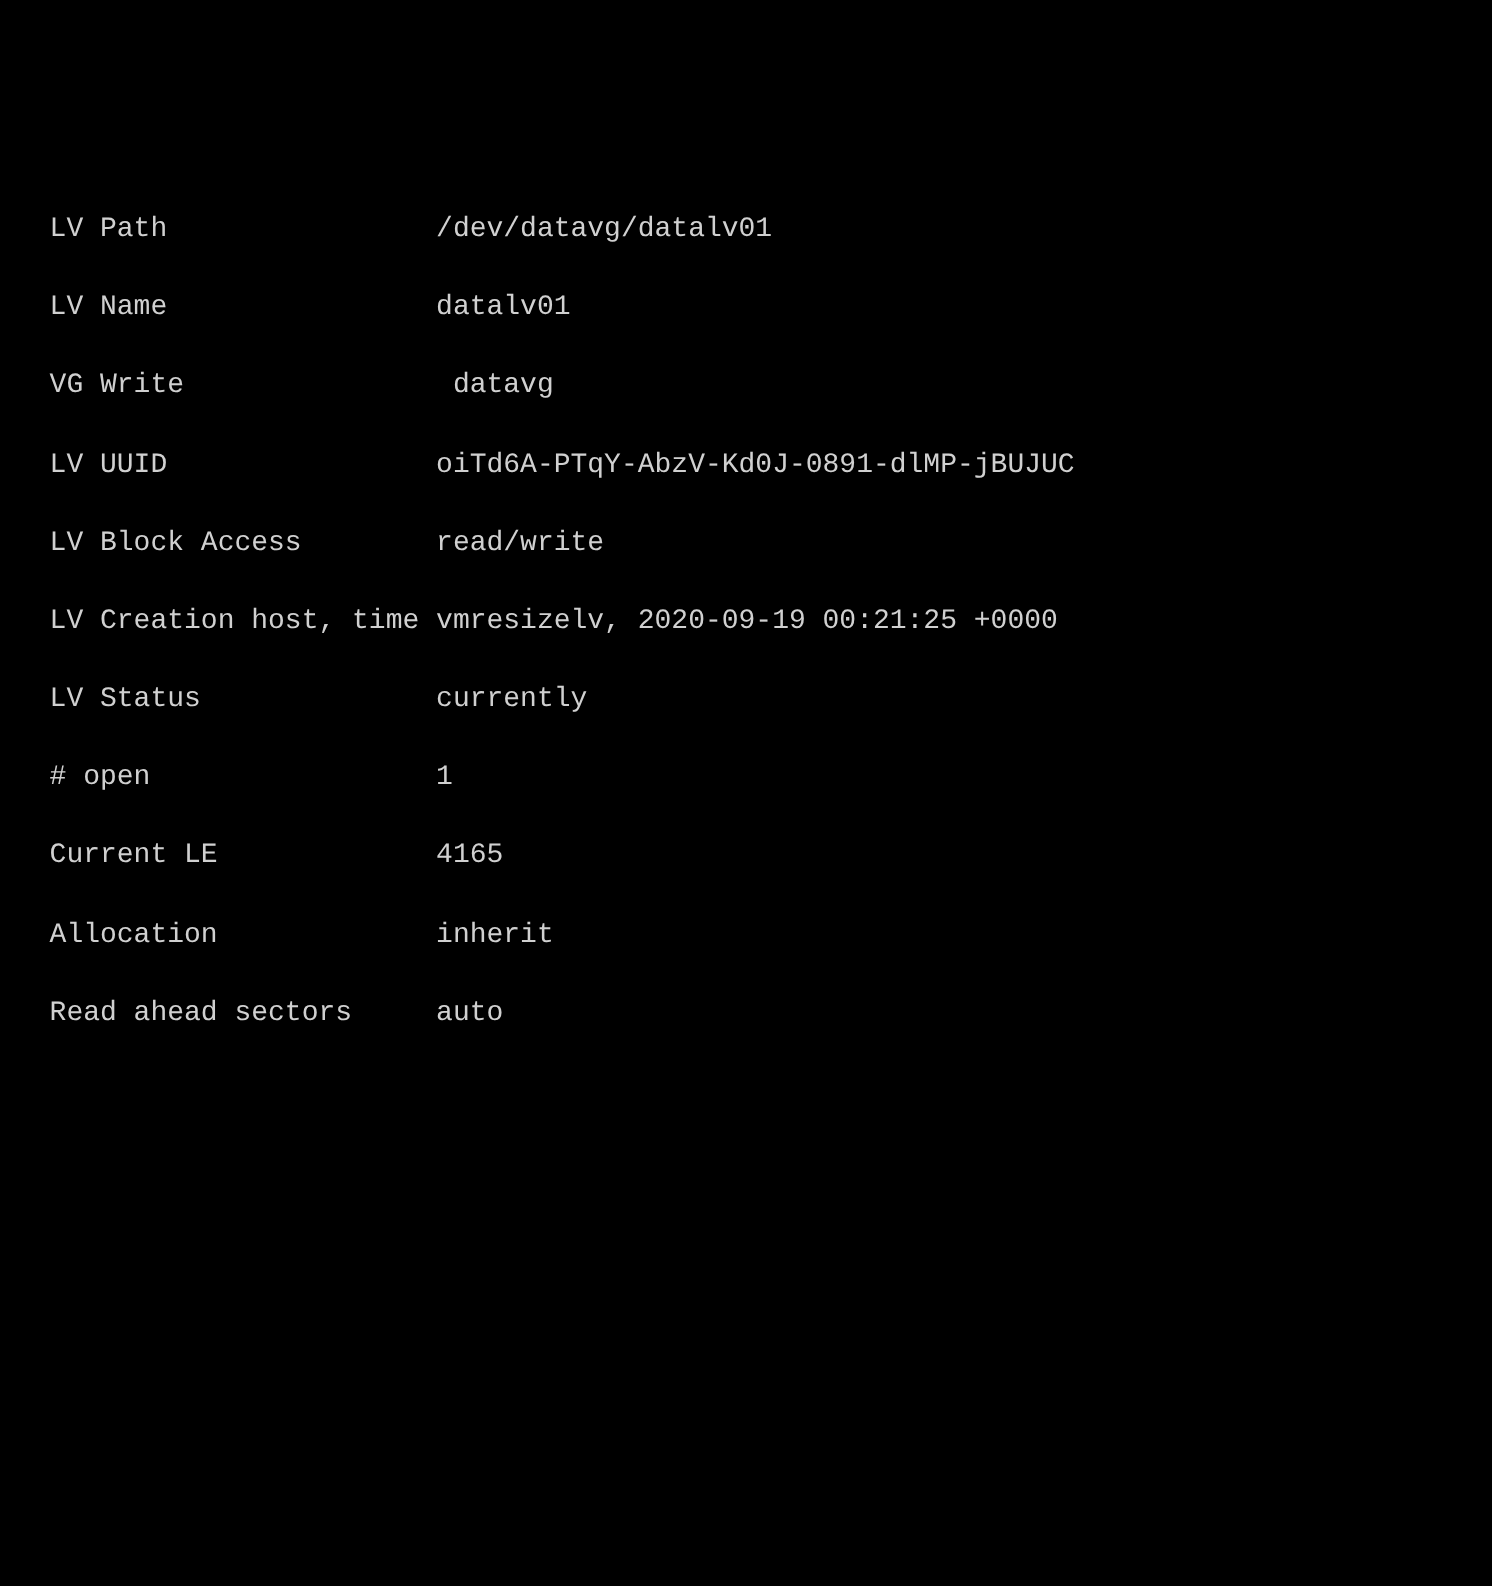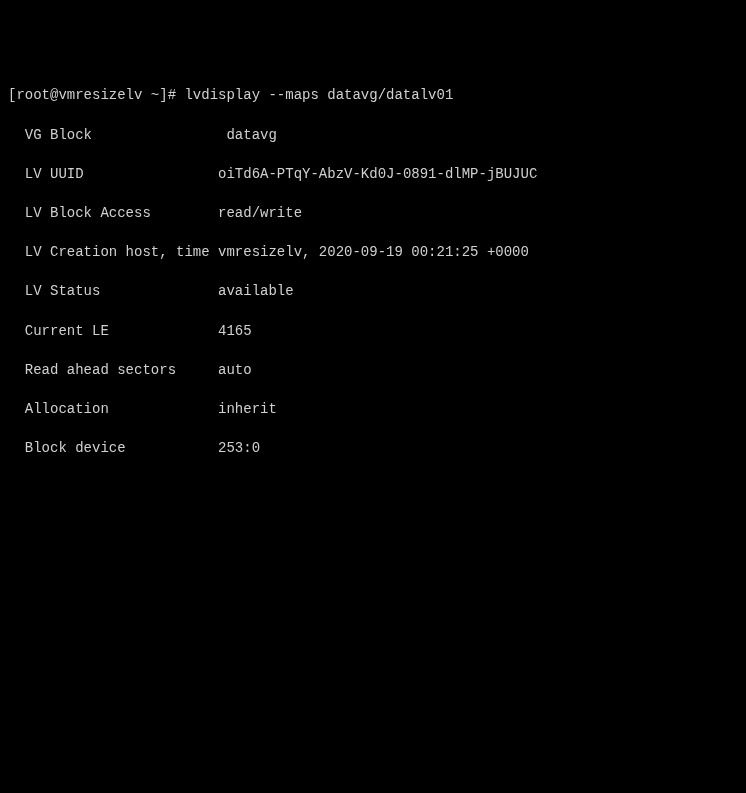--- a/index.html
+++ b/index.html
@@ -20,30 +20,32 @@
     }
     .terminal-line {
       display: block;
     }
   </style>
 </head>
 <body>
 
 
 
-<div><span class="terminal-line"><span>[root@vmresizelv ~]# </span><span>lvdisplay --maps datavg/datalv01</span></span>
-<span class="terminal-line"><span>  VG Block                </span><span>datavg</span></span>
+<div>
+<span class="terminal-line"><span>  LV Path                </span><span>/dev/datavg/datalv01</span></span>
+<span class="terminal-line"><span>  LV Name                </span><span>datalv01</span></span>
+<span class="terminal-line"><span>  VG Write                </span><span>datavg</span></span>
 <span class="terminal-line"><span>  LV UUID                </span><span>oiTd6A-PTqY-AbzV-Kd0J-0891-dlMP-jBUJUC</span></span>
 <span class="terminal-line"><span>  LV Block Access        </span><span>read/write</span></span>
 <span class="terminal-line"><span>  LV Creation host, time </span><span>vmresizelv, 2020-09-19 00:21:25 +0000</span></span>
-<span class="terminal-line"><span>  LV Status              </span><span>available</span></span>
+<span class="terminal-line"><span>  LV Status              </span><span>currently</span></span>
+<span class="terminal-line"><span>  # open                 </span><span>1</span></span>
 <span class="terminal-line"><span>  Current LE             </span><span>4165</span></span>
+<span class="terminal-line"><span>  Allocation             </span><span>inherit</span></span>
 <span class="terminal-line"><span>  Read ahead sectors     </span><span>auto</span></span>
-<span class="terminal-line"><span>  Allocation             </span><span>inherit</span></span>
-<span class="terminal-line"><span>  Block device           </span><span>253:0</span></span>
 
 
 
 
 
 
 
 
 
 

